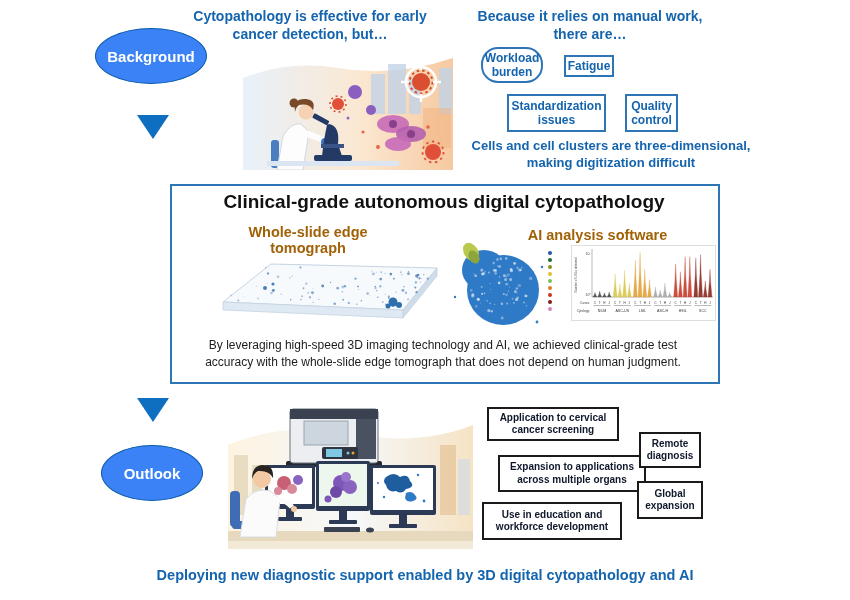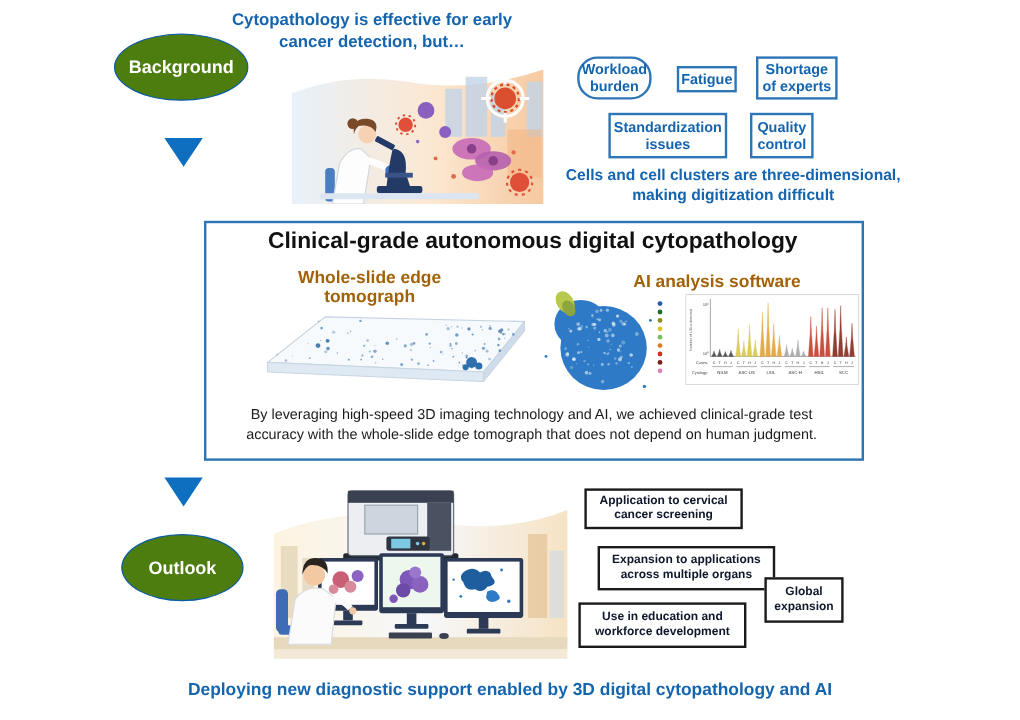--- a/index.html
+++ b/index.html
@@ -1,20 +1,20 @@
 <!DOCTYPE html>
 <html><head>
 <meta charset="utf-8">
 <style>
   html,body{margin:0;padding:0;background:#fff;}
   #canvas{position:relative;width:850px;height:600px;background:#fff;overflow:hidden;
           font-family:"Liberation Sans",sans-serif;}
   .abs{position:absolute;}
   .pre{white-space:pre-line;}
-  .ellipse{background:#4d7c0f;border:1px solid #0a5ca6;border-radius:50%;
+  .ellipse{background:#3b82f6;border:1px solid #0a5ca6;border-radius:50%;
            display:flex;align-items:center;justify-content:center;
            color:#fff;font-weight:bold;font-size:15px;}
   .arrow-down{width:0;height:0;border-left:16px solid transparent;border-right:16px solid transparent;
               border-top:24px solid #0e6fc1;}
   .bluehead{color:#1464ae;font-weight:bold;font-size:14px;text-align:center;line-height:1.28;}
   .bluebox{border:2px solid #2e75b6;color:#1464ae;font-weight:bold;font-size:12px;line-height:1.2;
            display:flex;align-items:center;justify-content:center;text-align:center;background:#fff;}
   .blackbox{border:2px solid #1a1a1a;color:#0f172a;font-weight:bold;font-size:10px;line-height:1.25;
             display:flex;align-items:center;justify-content:center;text-align:center;background:#fff;}
   .workbox{border:2px solid #2e75b6;background:#fff;}
@@ -90,26 +90,26 @@
     </g>
     <g fill="#233a66">
       <rect x="69" y="65" width="17" height="5" rx="1" transform="rotate(28 78 68)"></rect>
       <path d="M86,72 Q97,74 95,92 L99,104 L79,104 Q81,86 84,73 Z"></path>
       <rect x="78" y="92" width="23" height="4" fill="#3a5488"></rect>
       <rect x="71" y="103" width="38" height="6" rx="2"></rect>
     </g>
     <rect x="24" y="109" width="132" height="5" fill="#dce6f2"></rect>
   </svg>
 
+  <div class="abs bluehead pre" style="left:460px;top:8px;width:260px;">Because it relies on manual work,
+there are…</div>
 
   <div class="abs bluebox pre" style="left:481px;top:47px;width:58px;height:32px;border-radius:17px;">Workload
 burden</div>
   <div class="abs bluebox pre" style="left:564px;top:55px;width:46px;height:18px;">Fatigue</div>
-  <div class="abs bluebox pre" style="left:630px;top:47px;width:64px;height:32px;">Shortage
-of experts</div>
   <div class="abs bluebox pre" style="left:507px;top:94px;width:95px;height:34px;">Standardization
 issues</div>
   <div class="abs bluebox pre" style="left:625px;top:94px;width:49px;height:34px;">Quality
 control</div>
 
   <div class="abs bluehead pre" style="left:450px;top:138px;width:290px;font-size:13px;margin-left:16px;">Cells and cell clusters are three-dimensional,
 making digitization difficult</div>
 
   <div class="abs arrow-down" style="left:137px;top:115px;"></div>
 
@@ -469,18 +469,20 @@
       <circle cx="66" cy="106" r="3" fill="#f2c9a2"></circle>
     </g>
   </svg>
 
   <div class="abs blackbox pre" style="left:487px;top:407px;width:128px;height:30px;">Application to cervical
 cancer screening</div>
   <div class="abs blackbox pre" style="left:498px;top:455px;width:144px;height:33px;">Expansion to applications
 across multiple organs</div>
   <div class="abs blackbox pre" style="left:482px;top:502px;width:136px;height:34px;">Use in education and
 workforce development</div>
+  <div class="abs blackbox pre" style="left:639px;top:432px;width:58px;height:32px;">Remote
+diagnosis</div>
   <div class="abs blackbox pre" style="left:637px;top:481px;width:62px;height:34px;">Global
 expansion</div>
 
   <div class="abs footer" style="left:0;top:567px;width:850px;">Deploying new diagnostic support enabled by 3D digital cytopathology and AI</div>
 
 </div>
 
 </body></html>

